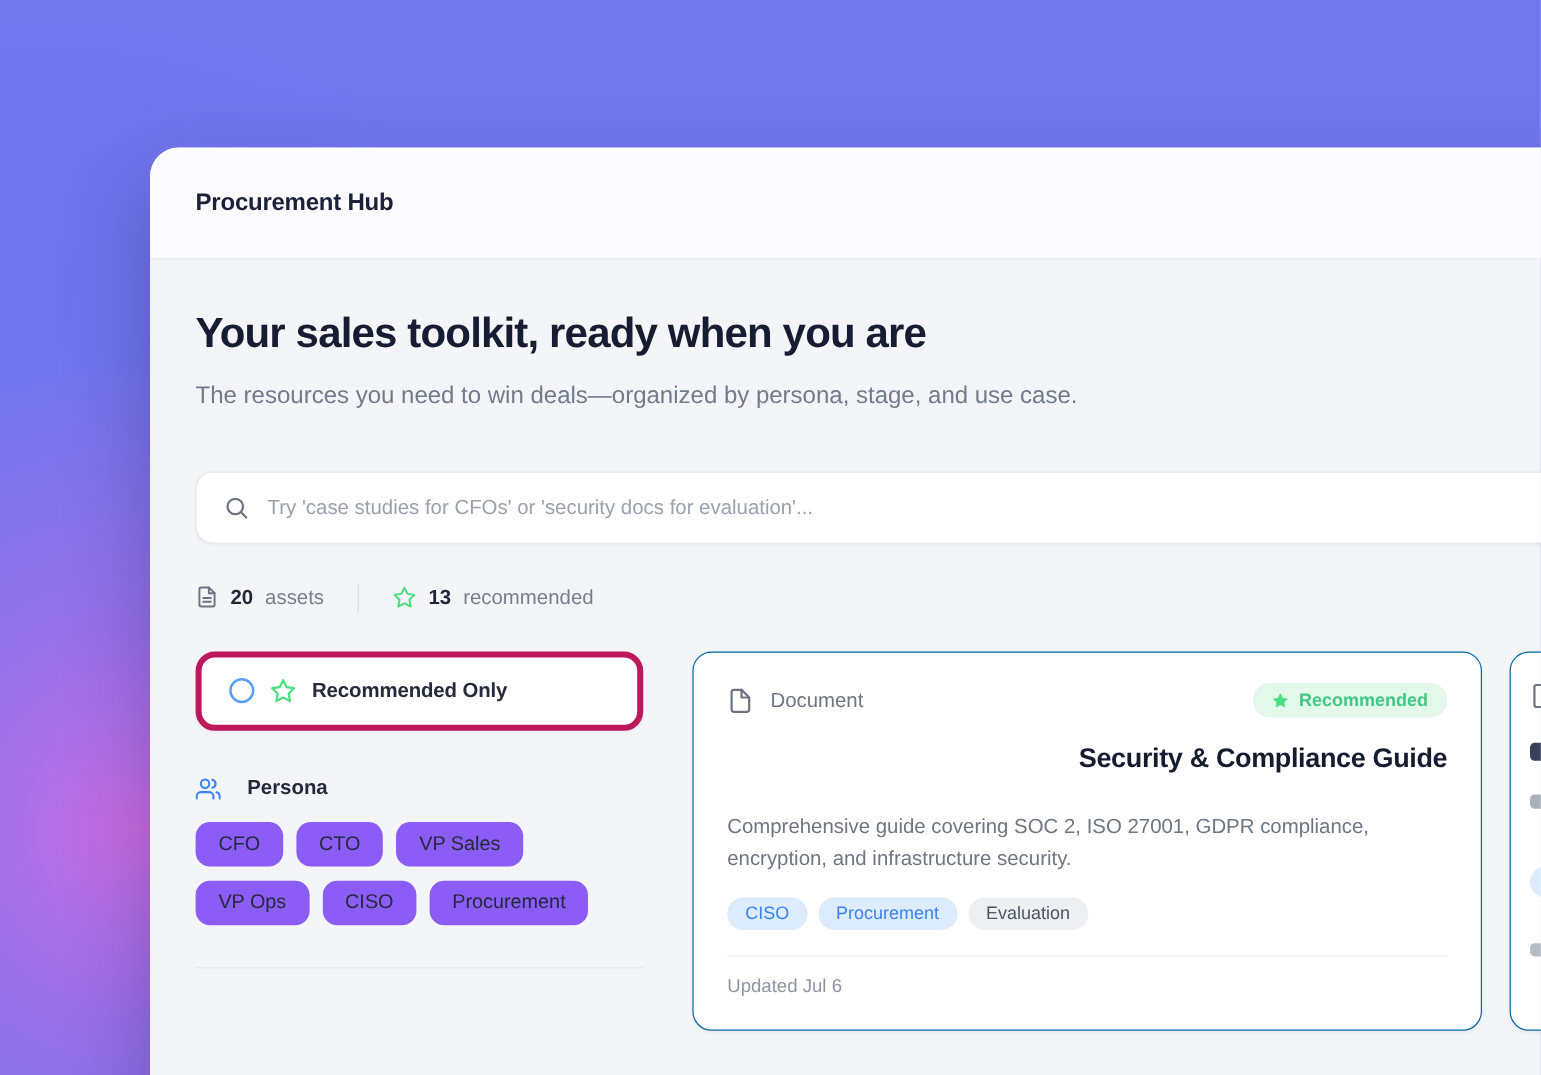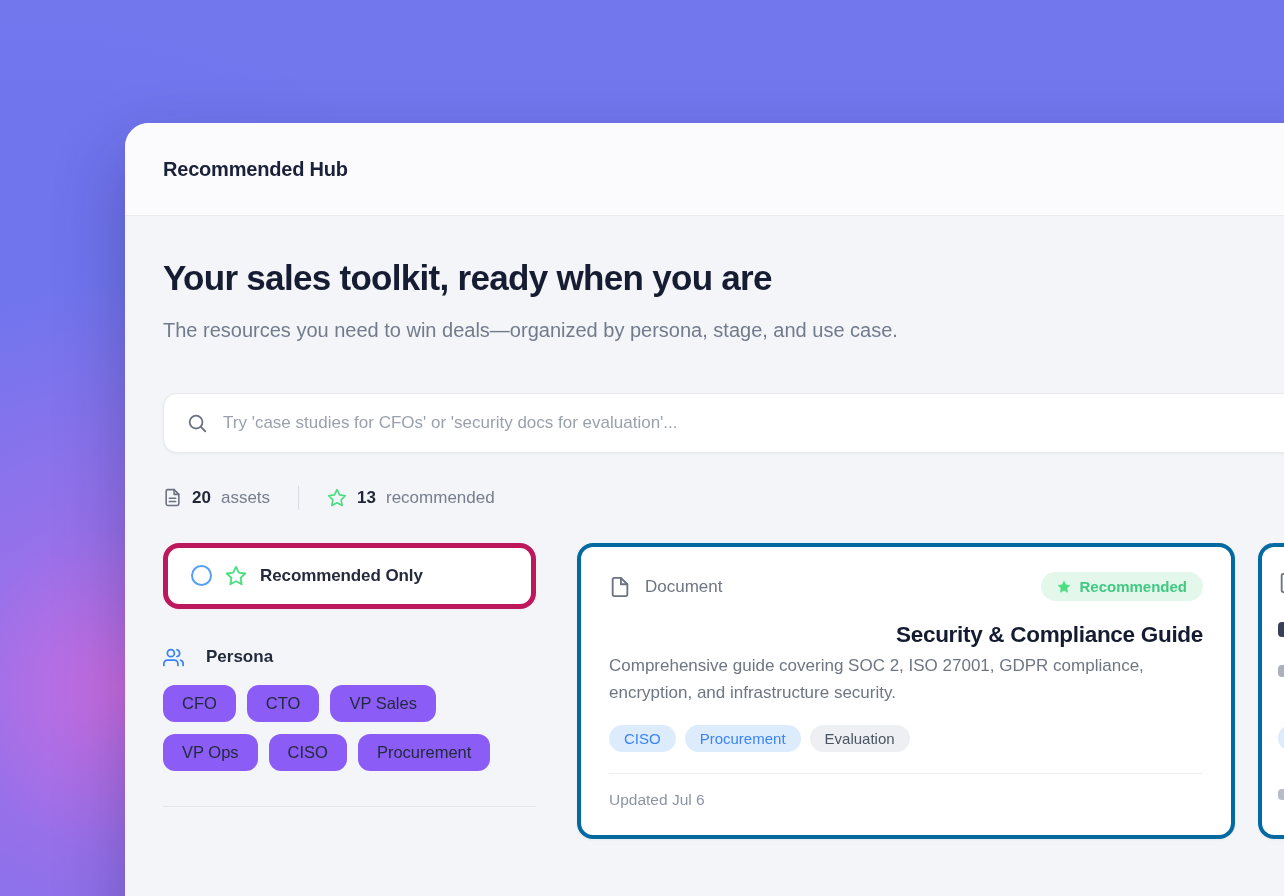--- a/index.html
+++ b/index.html
@@ -91,34 +91,34 @@
     background:#8b5cf6; border-radius:12px; padding:9px 19px;
     font-size:16.5px; color:#232a3c; cursor:pointer; white-space:nowrap;
   }
   .sidebar-divider { margin-top:35px; border-top:1px solid #e4e6ea; }
   .filter-section-head.stage { margin-top:34px; }
 
   
   .cards-row { display:flex; gap:23px; flex:none; }
   .asset-card {
     width:658px; flex:none;
-    background:#ffffff; border:4px solid #0369a1; border-radius:16px;
+    background:#ffffff; border:1px solid #0369a1; border-radius:16px;
     padding:25px 28px 0;
     box-shadow:0 1px 3px rgba(16,24,40,0.05);
     cursor:pointer;
   }
   .card-top { display:flex; align-items:center; justify-content:space-between; height:30px; }
   .card-type { display:flex; align-items:center; gap:14px; font-size:17px; color:#6e7683; }
   .rec-badge {
     display:flex; align-items:center; gap:8px;
     background:#e3f7eb; border-radius:999px; padding:6px 16px;
     font-size:15px; font-weight:bold; color:#41c983;
   }
   .card-title { margin-top:20px; font-size:22.5px; font-weight:bold; color:#151b30; letter-spacing:-0.3px;text-align:right; }
-  .card-desc { margin-top:5px; font-size:17px; color:#6e7683; line-height:1.58; max-width:575px; }
+  .card-desc { margin-top:31px; font-size:17px; color:#6e7683; line-height:1.58; max-width:575px; }
   .tag-row { margin-top:18px; display:flex; gap:9px; }
   .tag { border-radius:999px; padding:5px 15px; font-size:15px; cursor:pointer; white-space:nowrap; }
   .tag--blue { background:#dcecfd; color:#3c83f6; }
   .tag--gray { background:#edeff2; color:#4b5563; }
   .card-divider { margin-top:21px; border-top:1px solid #eceef1; }
   .card-footer { padding:17px 0 26px; font-size:15.5px; color:#8d95a3; }
 
   
   .asset-card--partial { width:400px; padding:25px 0 0 16px; overflow:hidden; }
   .sk-bar { border-radius:4px; }
@@ -131,21 +131,21 @@
 </style>
 </head>
 <body>
 
 <div class="bg-blob2"></div>
 <div class="bg-blob"></div>
 
 <div class="app-window">
 
   <div class="win-header">
-    <div class="win-title">Recommended Hub</div>
+    <div class="win-title">Procurement Hub</div>
   </div>
 
   <div class="win-body">
 
     <h1 class="hero-title">Your sales toolkit, ready when you are</h1>
     <p class="hero-subtitle">The resources you need to win deals—organized by persona, stage, and use case.</p>
 
     <div class="search-bar">
       <span>
         <svg width="22" height="22" viewBox="0 0 24 24" fill="none" stroke="#6b7280" stroke-width="2" stroke-linecap="round" stroke-linejoin="round">

